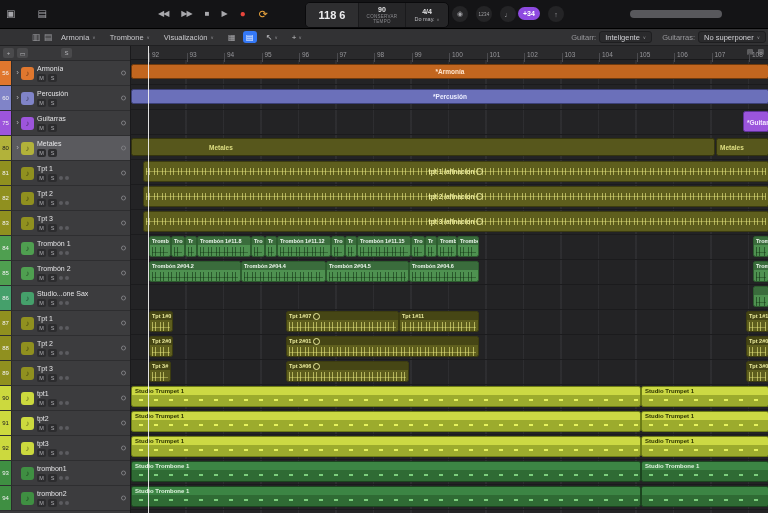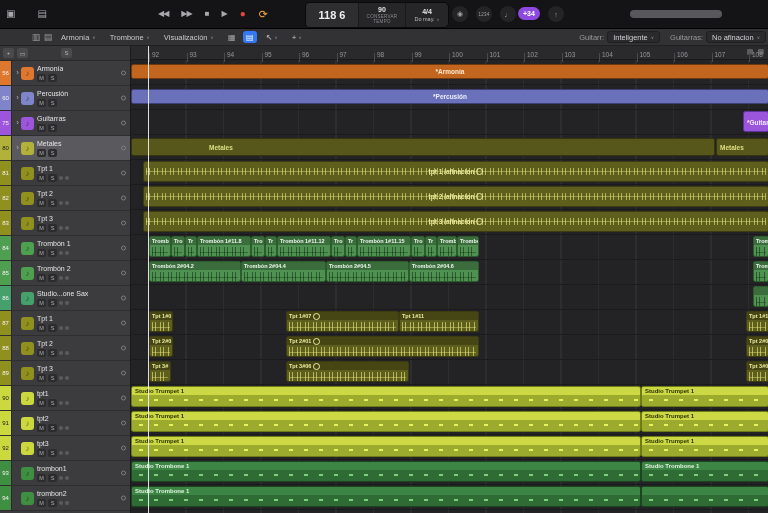--- a/index.html
+++ b/index.html
@@ -170,21 +170,21 @@
     <span class="chev">∨</span>
   </button>
   <div class="spacer"></div>
   <span class="dd-label">Guitarr:</span>
   <button class="dd">
     <span>Inteligente</span>
     <span class="chev">∨</span>
   </button>
   <span class="dd-label">Guitarras:</span>
   <button class="dd">
-    <span>No afinacion</span>
+    <span>No superponer</span>
     <span class="chev">∨</span>
   </button>
 </div>
 
 <div class="main">
   <div class="header-panel">
     <div class="header-top">
       <button class="ht-btn">+</button>
       <button class="ht-btn">▭</button>
       <button class="ht-btn s">S</button>

